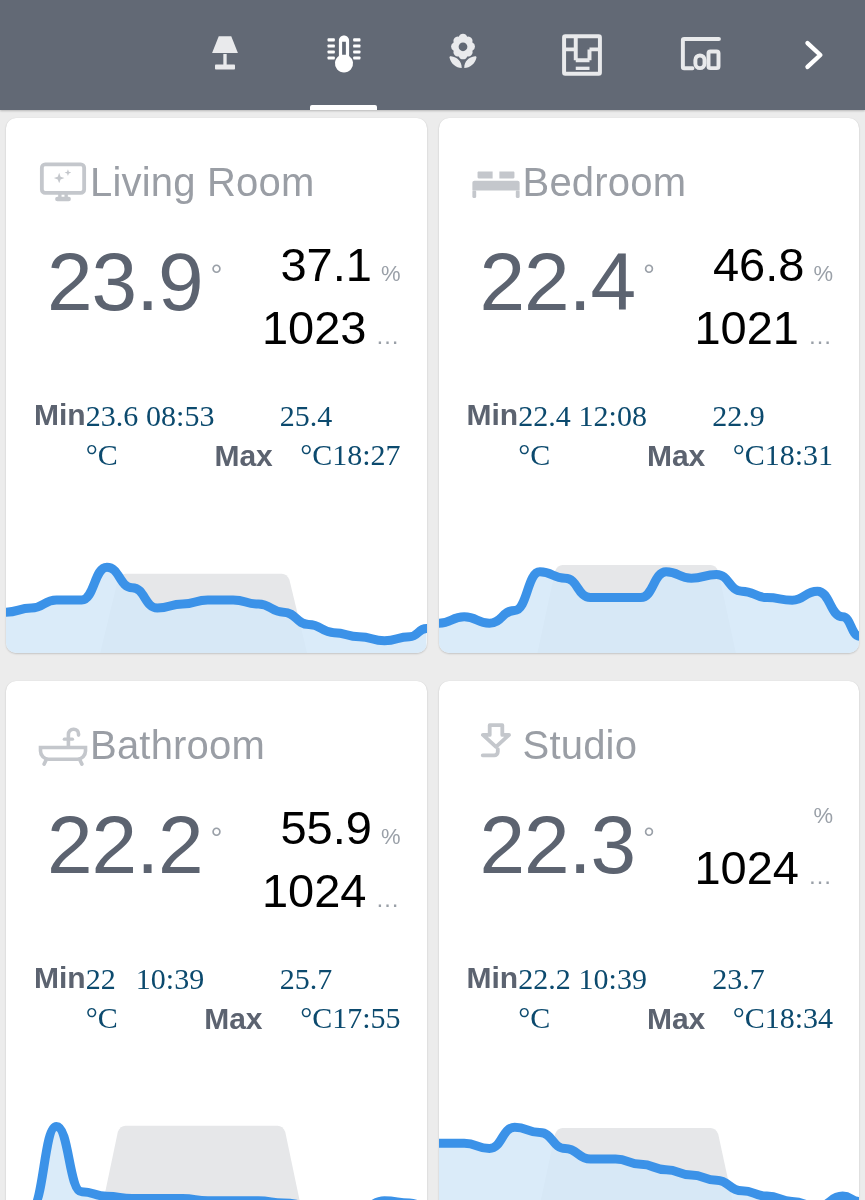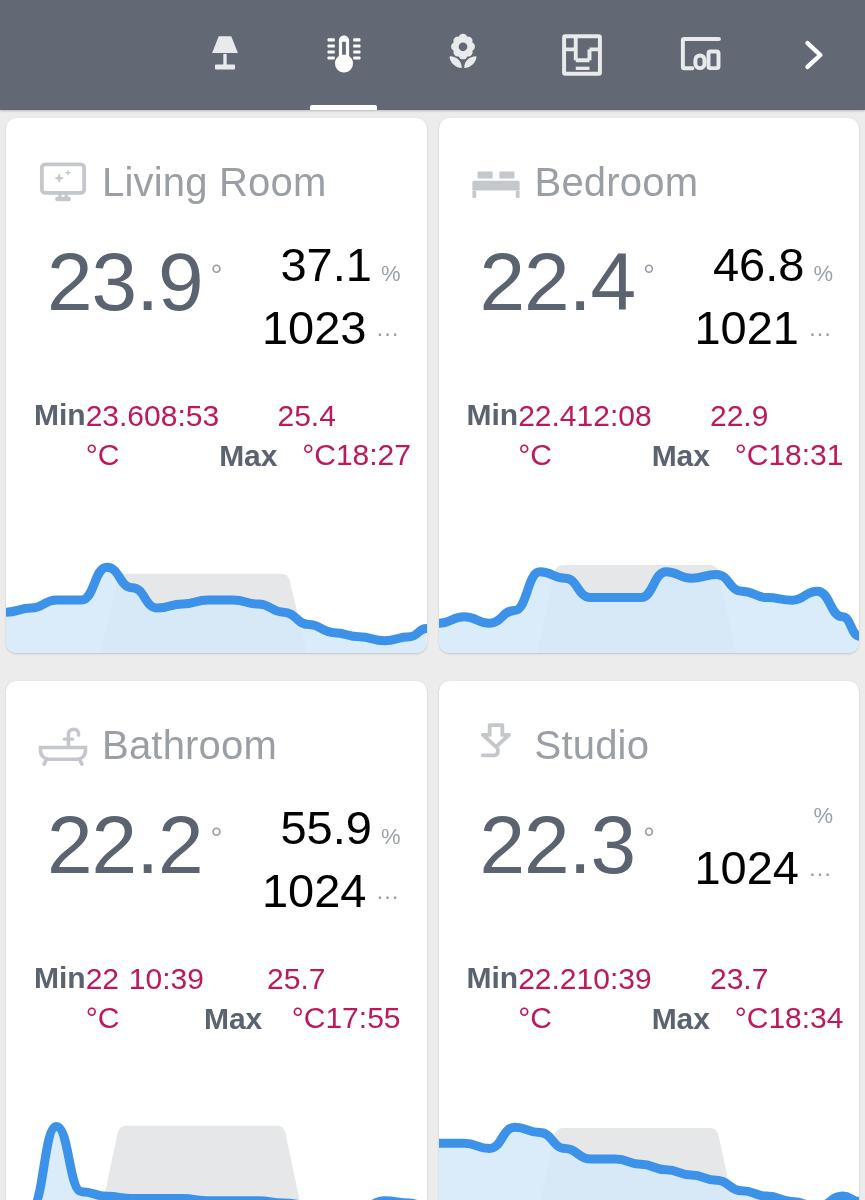--- a/index.html
+++ b/index.html
@@ -66,21 +66,21 @@
     height: 535px;
     position: relative;
     overflow: hidden;
     display: flex;
     flex-direction: column;
   }
 
   .card-head {
     display: flex;
     align-items: center;
-    gap: 12px;
+    gap: 0;
     padding: 32px 0 0 30px;
     height: 96px;
   }
   .room-icon { width: 54px; height: 54px; flex: 0 0 54px; display:flex; align-items:center; justify-content:center; }
   .room-icon svg { display:block; }
   .room-name {
     font-size: 40px;
     color: #9a9ea5;
     font-weight: 400;
     letter-spacing: .2px;
@@ -119,21 +119,21 @@
     margin-left: auto;
     text-align: right;
     padding-right: 2px;
   }
   .hum-row, .press-row {
     display: flex;
     align-items: baseline;
     justify-content: flex-end;
     white-space: nowrap;
   }
-  .press-row { margin-top: 14px; align-items: center; }
+  .press-row { margin-top: 14px; }
   .hum-value, .press-value {
     font-size: 47px;
     color: #000000;
     font-weight: 300;
     line-height: 1.05;
   }
   .hum-unit, .press-unit {
     font-size: 22px;
     color: #9aa0a8;
     font-weight: 300;
@@ -151,22 +151,23 @@
   .mm-col.right { align-items: flex-end; text-align: right; }
   .mm-label {
     font-size: 30px;
     font-weight: 700;
     color: #5c6370;
     line-height: 1.25;
   }
   .mm-temp, .mm-time {
     font-size: 30px;
     font-weight: 300;
-    color: #be185d;
+    color: #0c4a6e;
     line-height: 1.3;
+    font-family: Liberation Serif, serif;
   }
 
   
   .spark {
     margin-top: auto;
     height: 110px;
     width: 100%;
     display: block;
   }
   .spark svg { display: block; width: 100%; height: 110px; }

